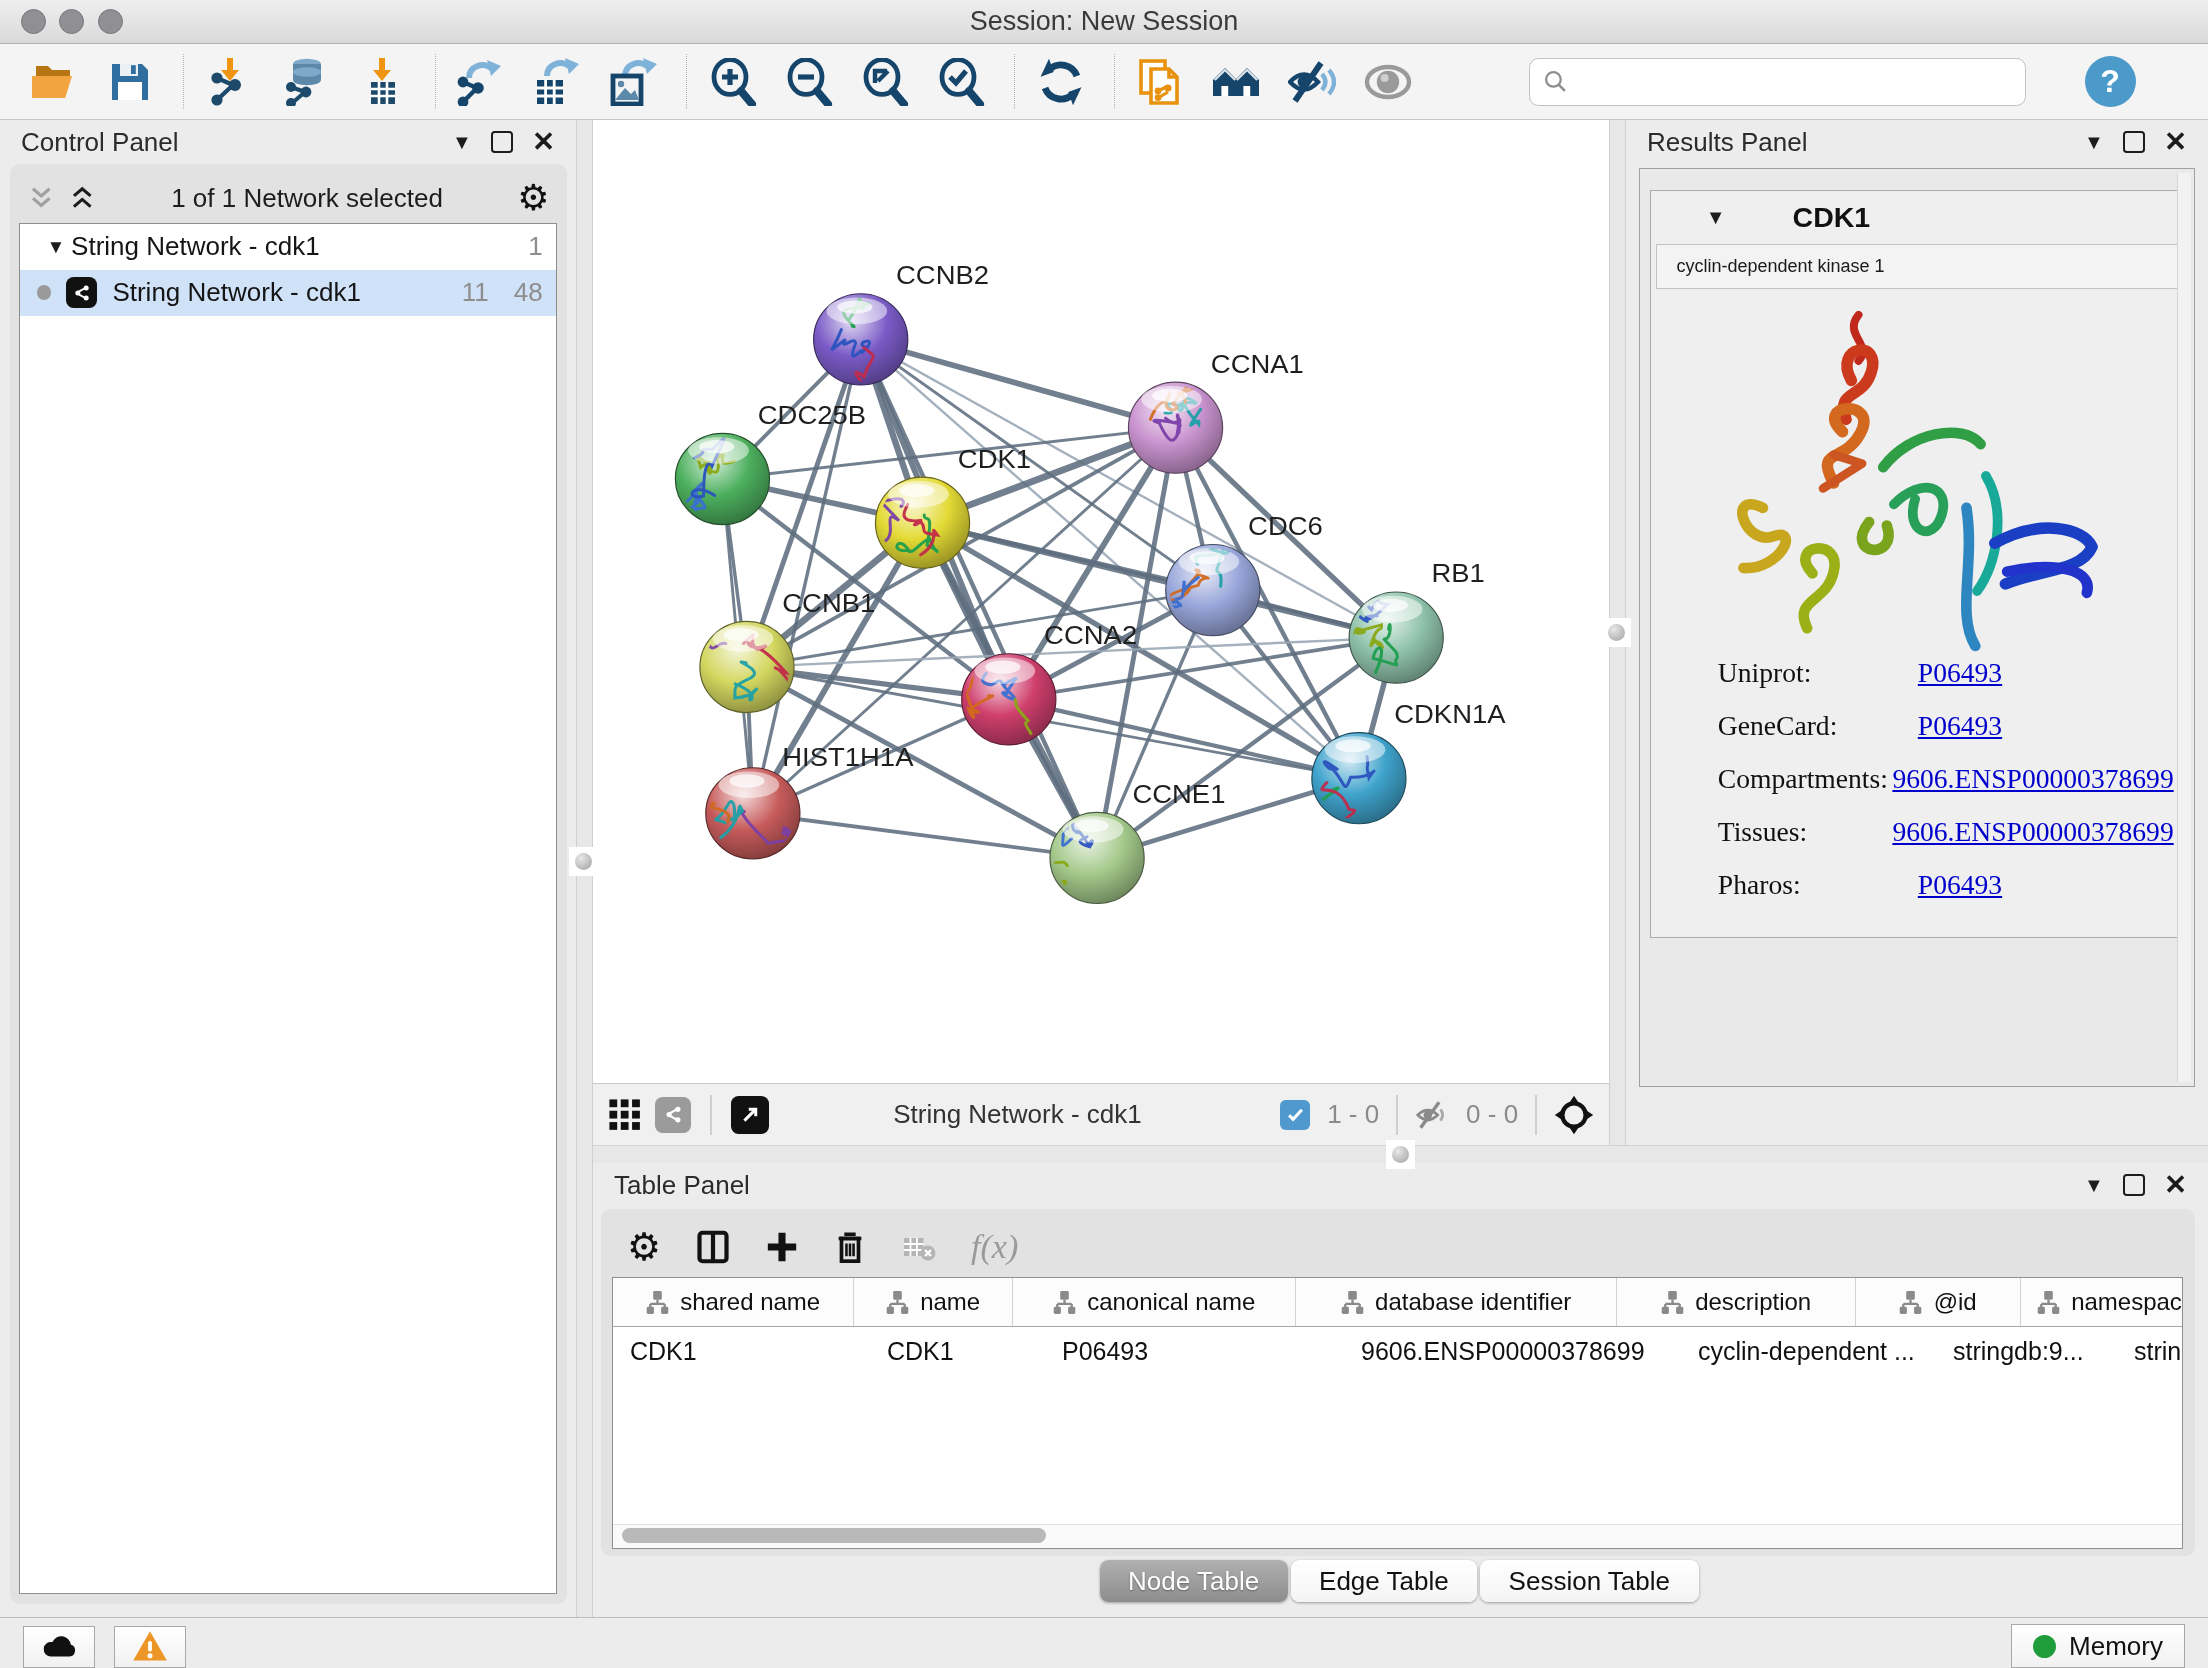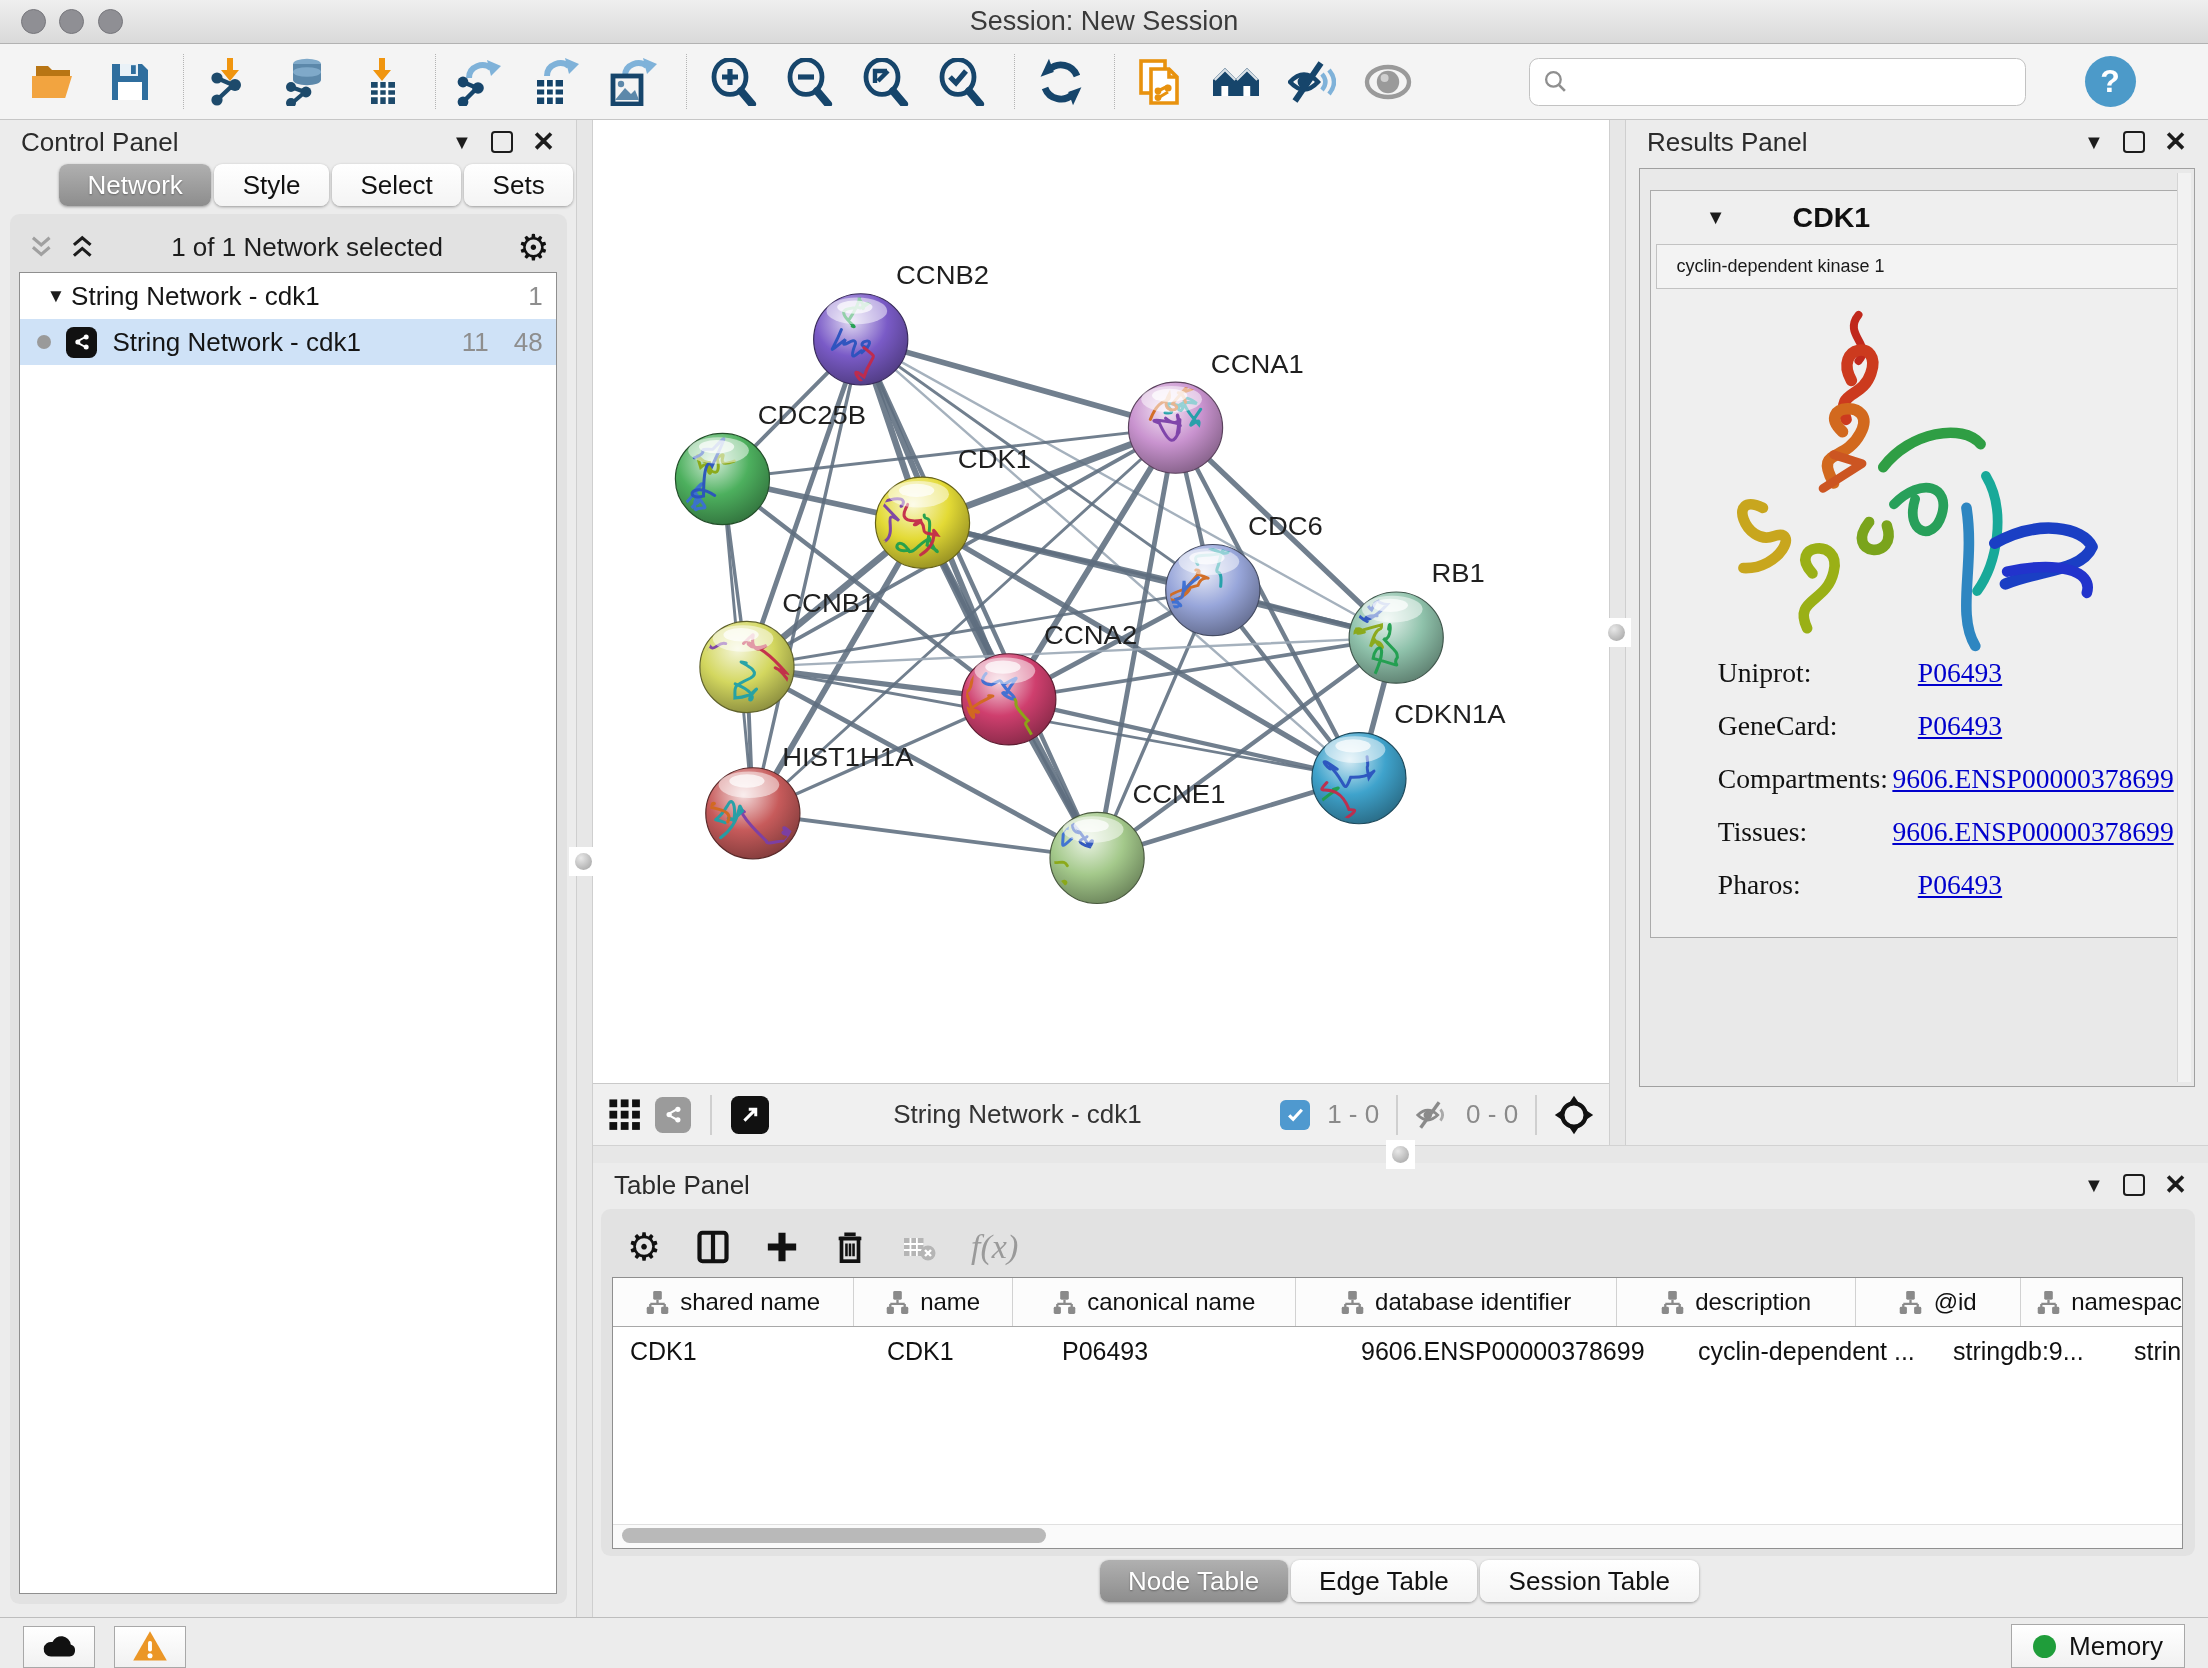--- a/index.html
+++ b/index.html
@@ -282,26 +282,20 @@
   <div class="left-col">
     <div class="phead">
       <span>Control Panel</span>
       <span class="sp"></span>
       <span class="ph-ic">
         <span class="tri">▼</span>
         <span class="winbox"></span>
         <span class="xx">✕</span>
       </span>
     </div>
-    <div class="tabs">
-      <div class="tab sel">Network</div>
-      <div class="tab">Style</div>
-      <div class="tab">Select</div>
-      <div class="tab">Sets</div>
-    </div>
     <div class="cp-inner">
       <div class="cp-infobar">
         <svg width="28.5" height="28.5" viewBox="0 0 24 24">
             <g fill="none" stroke="#a0a0a0" stroke-width="2.6">
               <path d="M5 4l7 6 7-6M5 12l7 6 7-6"></path>
             </g>
           </svg>
         <svg width="28.5" height="28.5" viewBox="0 0 24 24" style="margin-left:13.3px">
             <g fill="none" stroke="#1c1c1c" stroke-width="2.6">
               <path d="M5 10l7-6 7 6M5 19l7-6 7 6"></path>

